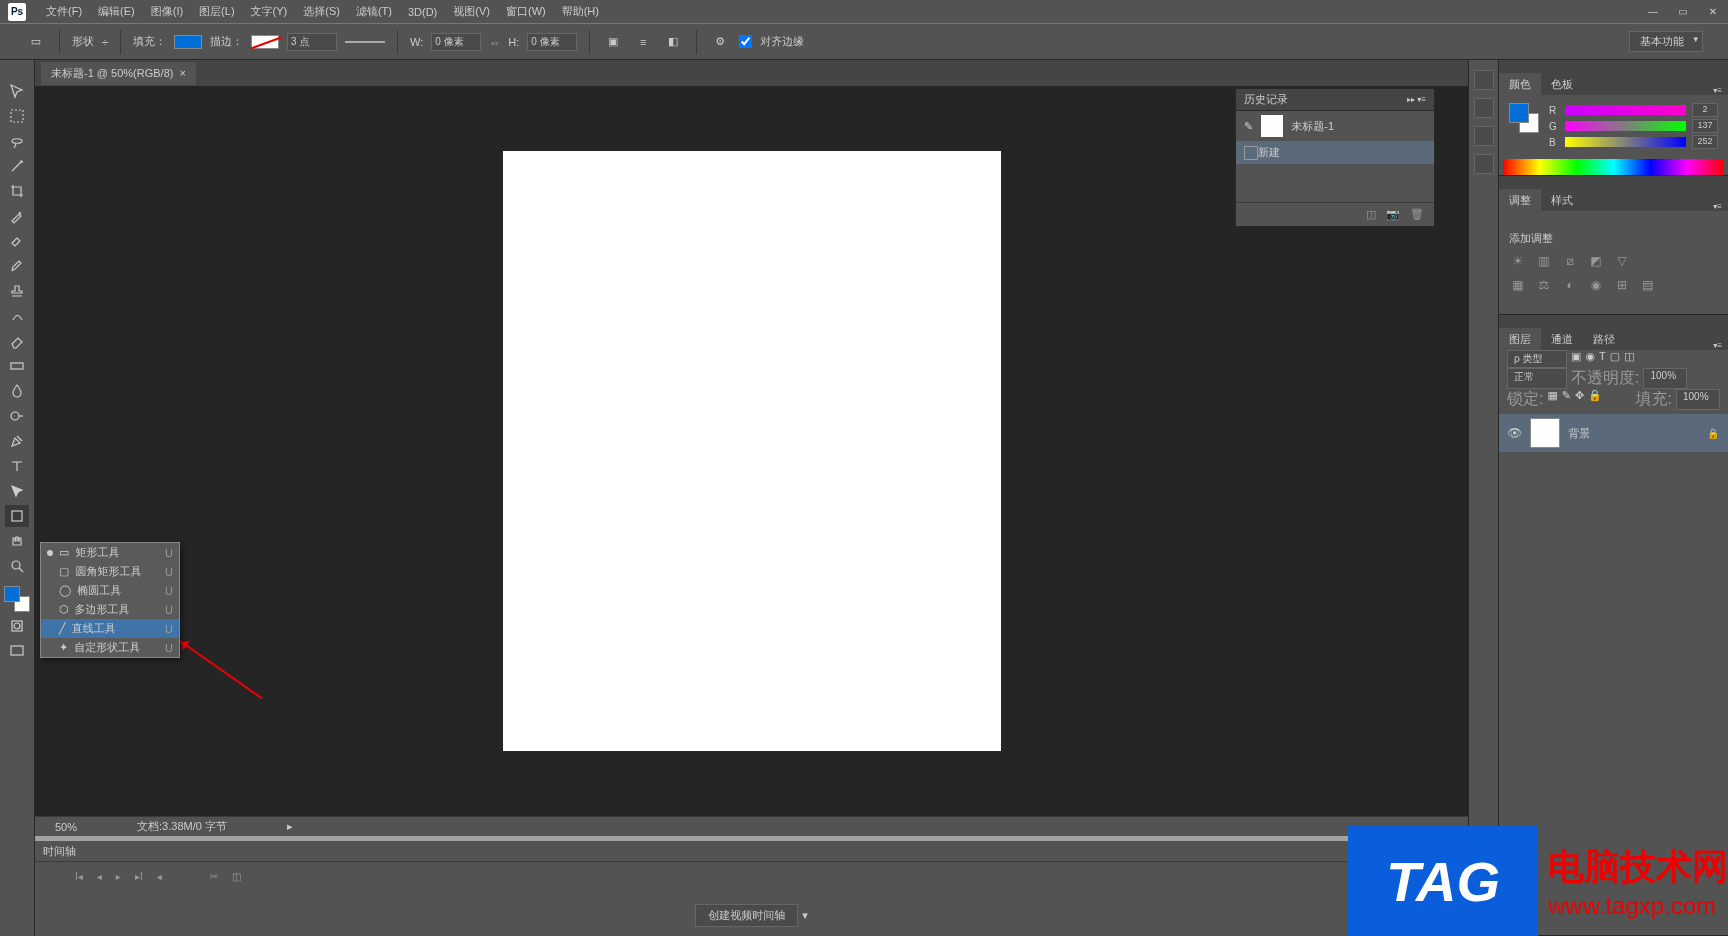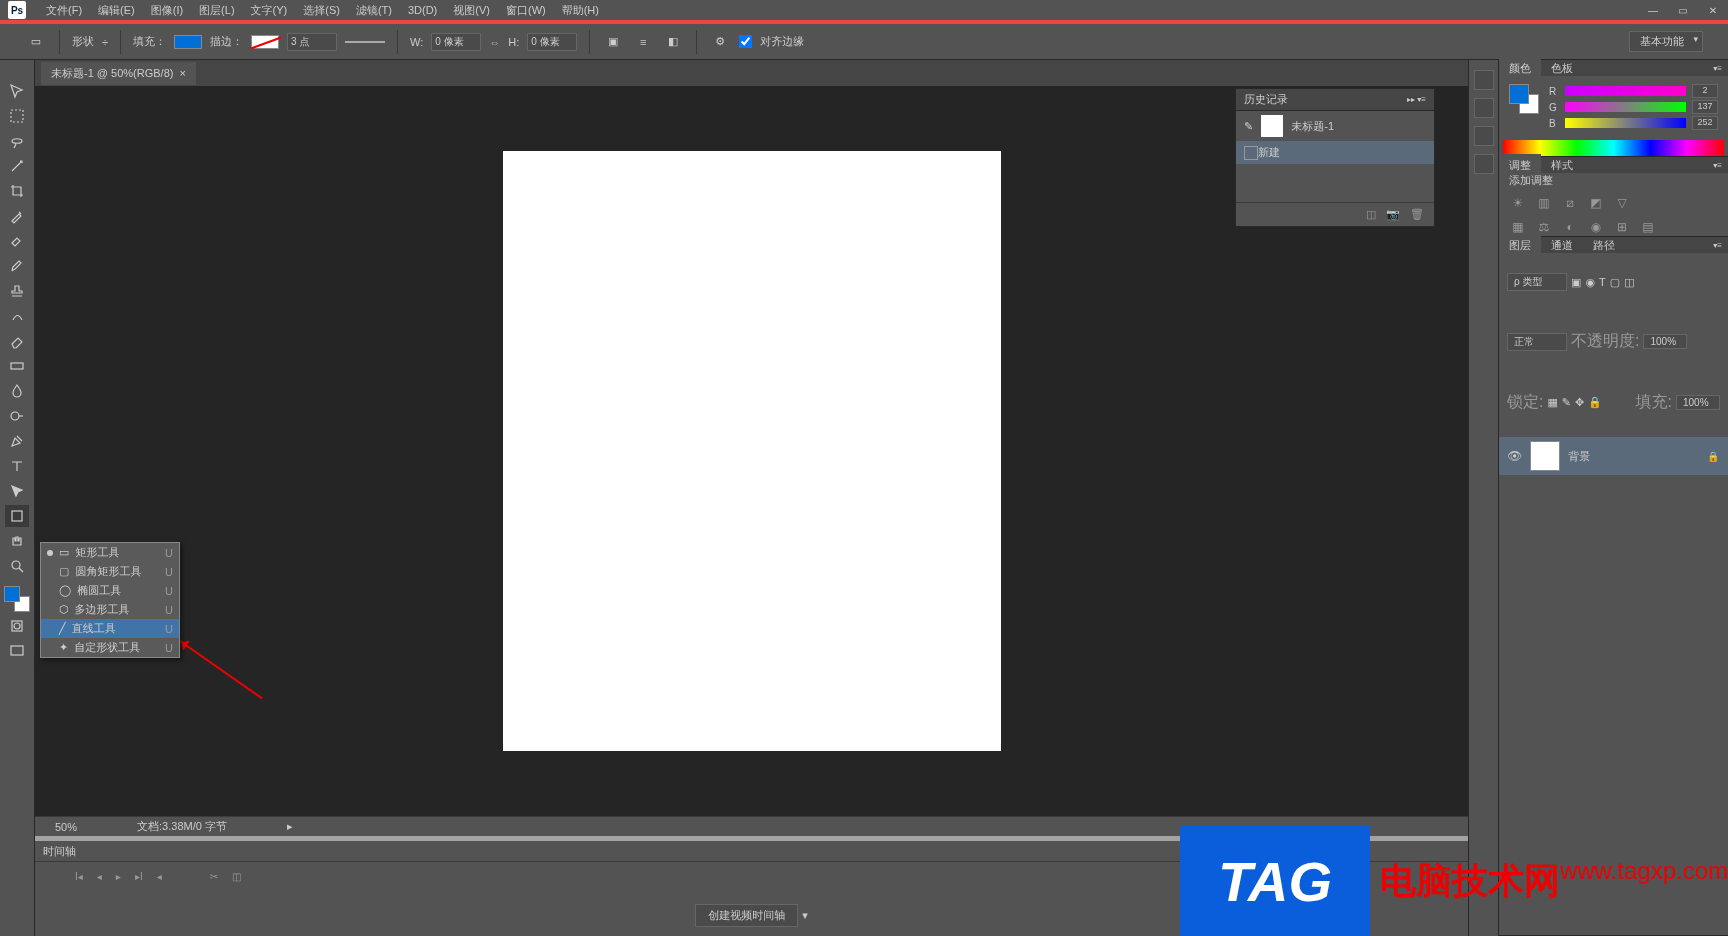--- a/index.html
+++ b/index.html
@@ -1,17 +1,17 @@
 <!DOCTYPE html>
 <html><head>
 <meta charset="utf-8">
 <style>
 *{margin:0;padding:0;box-sizing:border-box;font-family:"Microsoft YaHei",sans-serif;font-size:11px;color:#ccc;user-select:none}
 body{background:#535353;width:1728px;height:936px;overflow:hidden;position:relative}
-.menubar{height:24px;background:#535353;display:flex;align-items:center;padding-left:8px;border-bottom:4px solid #ef4444}
+.menubar{height:24px;background:#535353;display:flex;align-items:center;padding-left:8px;border-bottom:1px solid #ef4444}
 .ps-logo{width:18px;height:18px;background:#fff;border-radius:2px;color:#001e36;font-weight:bold;display:flex;align-items:center;justify-content:center;font-size:10px;margin-right:12px}
 .menubar .mi{padding:0 8px;cursor:pointer}
 .win-controls{margin-left:auto;display:flex}
 .win-controls div{width:30px;height:20px;display:flex;align-items:center;justify-content:center;font-size:10px;cursor:pointer}
 .optbar{height:36px;background:#535353;display:flex;align-items:center;padding:0 25px;border-bottom:1px solid #282828;gap:8px}
 .optbar .sep{width:1px;height:24px;background:#3a3a3a;margin:0 4px}
 .swatch-fill{width:28px;height:14px;background:#0070d8;border:1px solid #888}
 .swatch-stroke{width:28px;height:14px;background:#fff;border:1px solid #888;position:relative}
 .swatch-stroke::after{content:"";position:absolute;left:-2px;top:6px;width:32px;height:2px;background:#e00;transform:rotate(-20deg)}
 .stroke-sample{width:40px;height:2px;background:#aaa}
@@ -53,50 +53,50 @@
 .panel-head{height:22px;background:#454545;display:flex;align-items:center;padding:0 8px;font-size:11px;border-bottom:1px solid #282828}
 .panel-head .collapse{margin-left:auto;font-size:8px}
 .hist-doc{display:flex;align-items:center;gap:8px;padding:4px 8px}
 .hist-doc .thumb{width:22px;height:22px;background:#fff}
 .hist-entry{display:flex;align-items:center;padding:4px 8px;background:#5a6a7a}
 .hist-entry .icon{width:14px;height:14px;border:1px solid #999}
 .hist-foot{height:24px;display:flex;justify-content:flex-end;align-items:center;gap:10px;padding-right:10px;border-top:1px solid #3a3a3a;margin-top:38px}
 .hist-foot span{font-size:11px;color:#999}
 .right-panels{width:230px;background:#535353;border-left:1px solid #282828;display:flex;flex-direction:column}
 .panel{border-bottom:1px solid #282828}
-.tabs{height:16px;background:#454545;display:flex;align-items:center}
+.tabs{height:35px;background:#454545;display:flex;align-items:flex-end}
 .tabs .t{padding:0 10px;height:22px;display:flex;align-items:center;font-size:11px}
 .tabs .t.active{background:#535353}
 .tabs .menu{margin-left:auto;padding-right:6px;font-size:8px}
 .color-body{padding:8px 10px;display:flex;gap:10px}
 .color-swatches{position:relative;width:30px;height:30px}
 .color-swatches .a{position:absolute;left:0;top:0;width:20px;height:20px;background:#0070d8;border:1px solid #888}
 .color-swatches .b{position:absolute;right:0;bottom:0;width:20px;height:20px;background:#fff;border:1px solid #888}
 .sliders{flex:1}
 .slider-row{display:flex;align-items:center;gap:6px;margin-bottom:2px}
 .slider-row .lbl{width:10px;font-size:10px}
 .slider-row .track{flex:1;height:10px;background:linear-gradient(90deg,#c0f,#f0c);position:relative}
 .slider-row.g .track{background:linear-gradient(90deg,#f0f,#0f0)}
 .slider-row.b .track{background:linear-gradient(90deg,#ff0,#00f)}
 .slider-row .val{width:26px;height:14px;background:#4a4a4a;border:1px solid #666;font-size:9px;text-align:center}
 .spectrum{height:16px;background:linear-gradient(90deg,red,yellow,lime,cyan,blue,magenta,red);margin:0 4px}
-.adj-body{padding:0 10px}
+.adj-body{padding:20px 10px}
 .adj-icons{display:flex;gap:8px;margin-top:6px;flex-wrap:wrap}
 .adj-icons span{width:18px;height:18px;display:flex;align-items:center;justify-content:center;font-size:12px;color:#999}
-.layers-opts{padding:20px 8px;display:flex;align-items:center;gap:4px;flex-wrap:wrap}
+.layers-opts{padding:0 8px;display:flex;gap:4px;flex-wrap:wrap}
 .layers-opts .sel{background:#4a4a4a;border:1px solid #666;padding:1px 6px;font-size:10px;position:relative;width:60px}
 .layers-opts .lbl{font-size:16px;color:#999}
 .layers-list{padding:4px 0}
 .layer-row{display:flex;align-items:center;gap:8px;padding:4px 8px;background:#5a6a7a}
 .layer-row .eye{font-size:12px}
 .layer-row .thumb{width:30px;height:30px;background:#fff;border:1px solid #888}
 .layer-row .lock{margin-left:auto;font-size:10px}
 .watermark{position:absolute;right:0;bottom:0;display:flex;align-items:center;gap:10px;z-index:200}
 .tag-logo{width:190px;height:110px;background:#0a5edb;border-radius:0;display:flex;align-items:center;justify-content:center;color:#fff;font-size:56px;font-weight:bold;font-style:italic}
-.tag-text{display:flex;flex-direction:row}
+.tag-text{display:flex;flex-direction:column}
 .tag-text .l1{color:#e00;font-size:36px;font-weight:bold}
 .tag-text .l2{color:#e00;font-size:24px}
 </style>
 </head>
 <body>
 
 <div class="menubar">
   <div class="ps-logo">Ps</div>
   <div class="mi">文件(F)</div>
   <div class="mi">编辑(E)</div>

